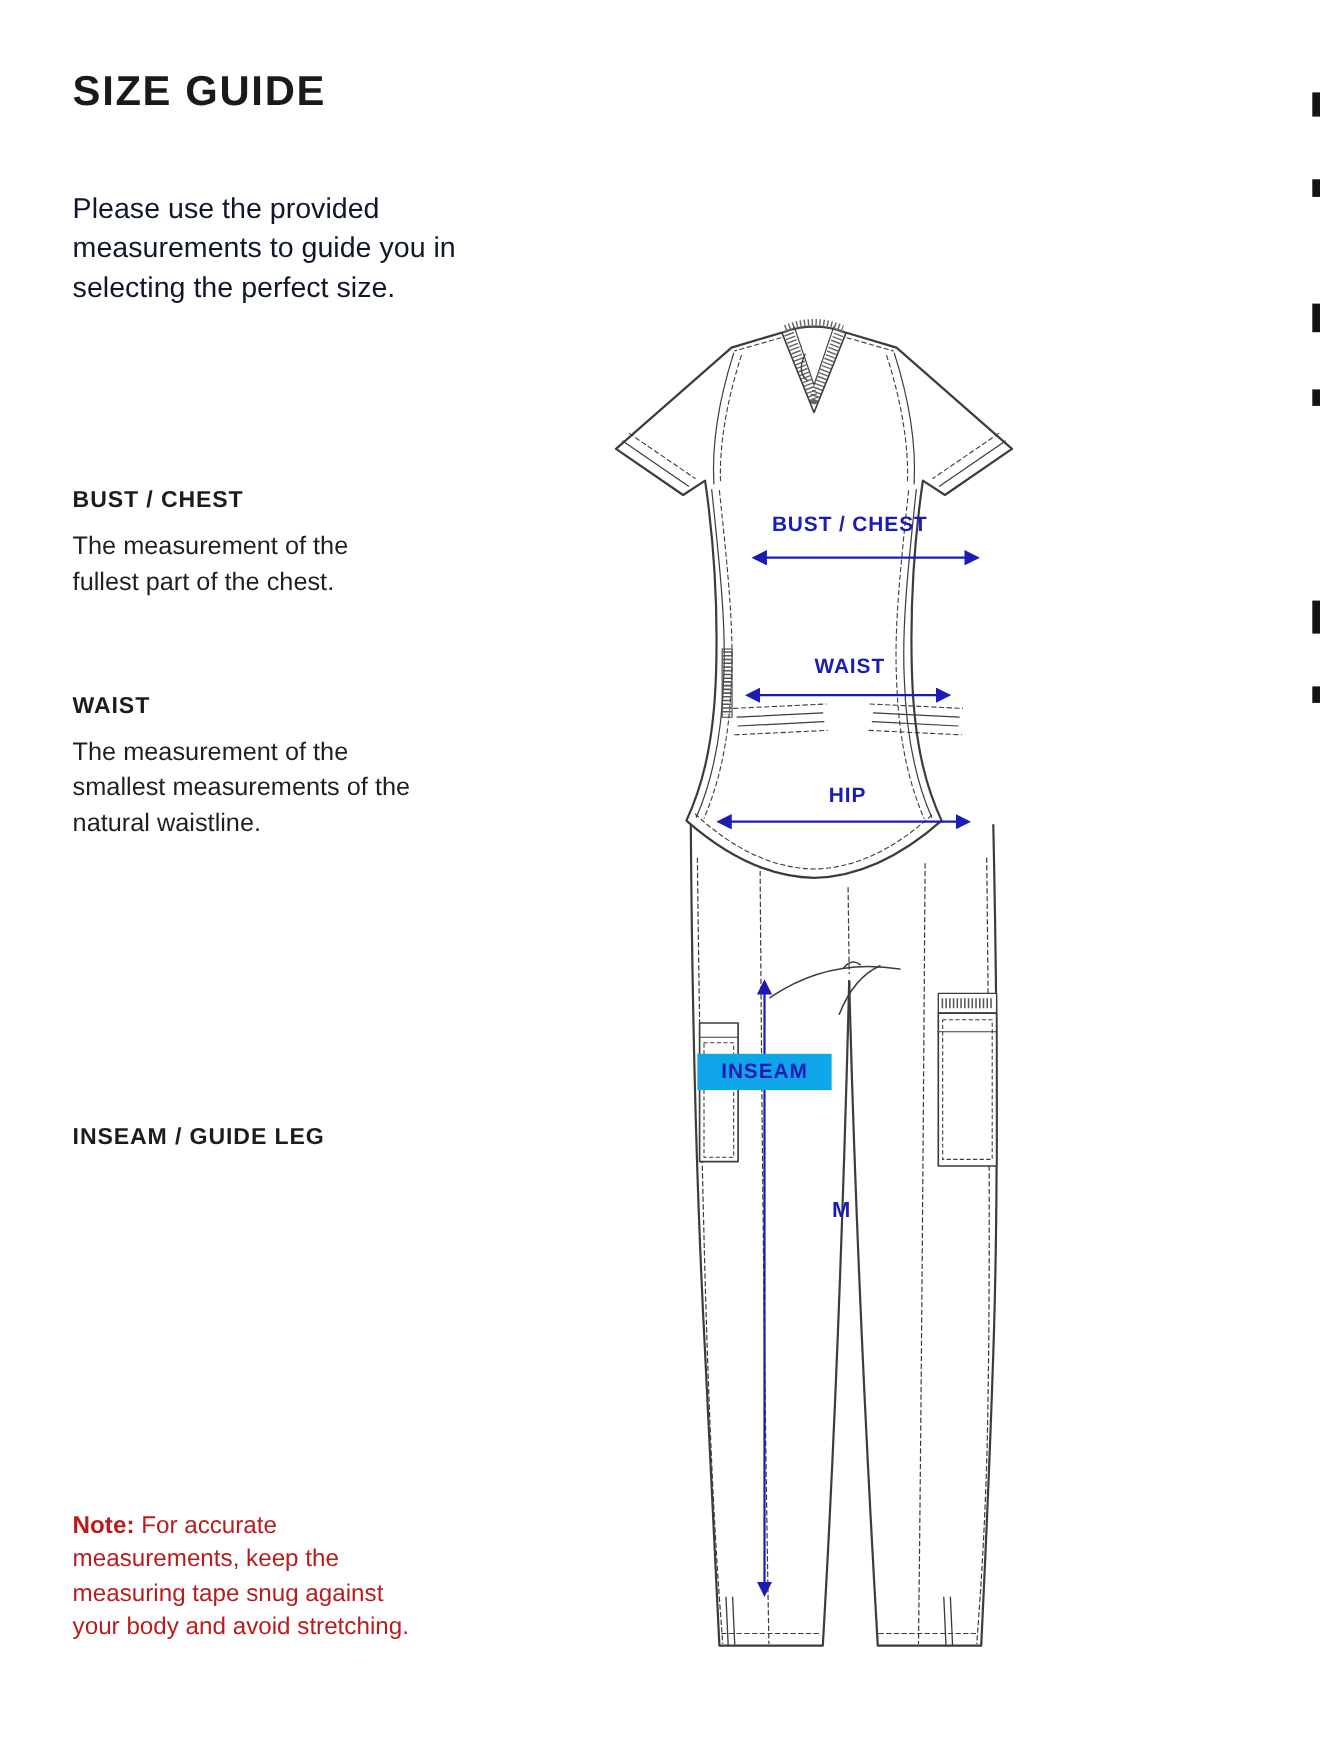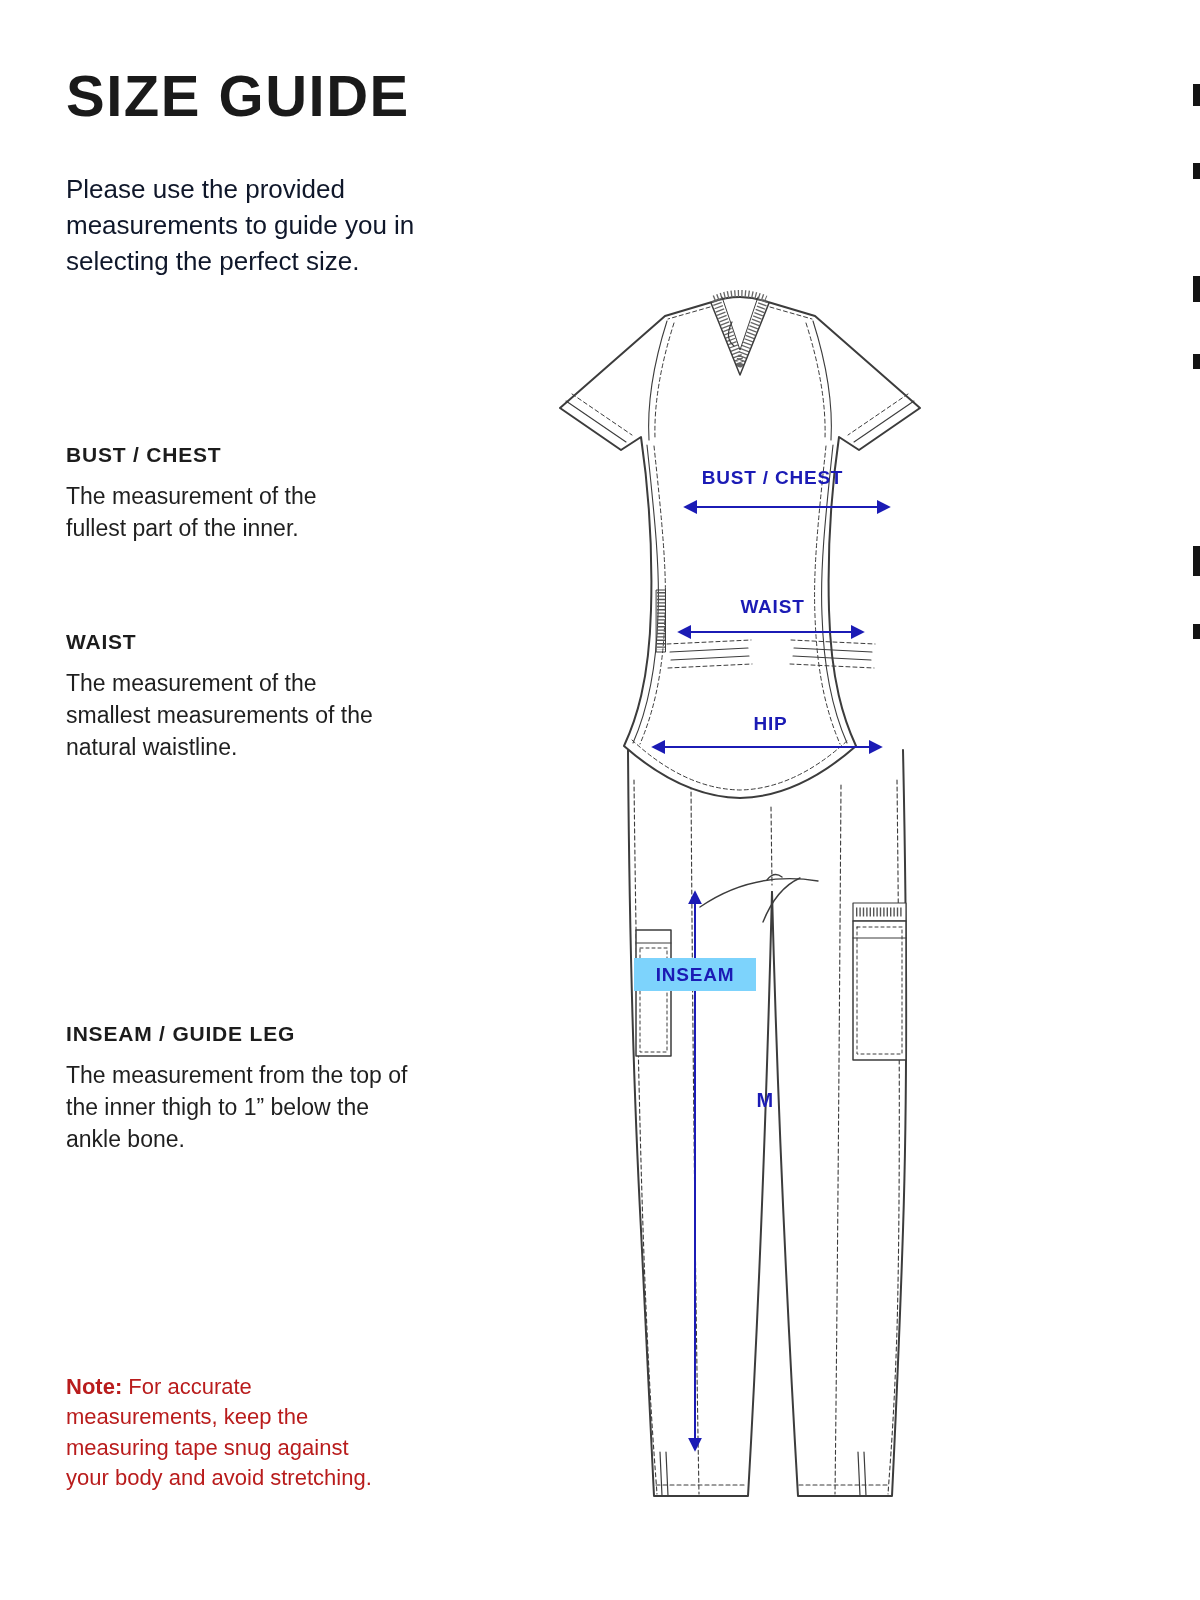--- a/index.html
+++ b/index.html
@@ -2,66 +2,65 @@
 <html><head>
 <meta charset="utf-8">
 <style>
   html,body { margin:0; padding:0; background:#ffffff; }
   .page {
     position:relative; width:1200px; height:1600px; background:#fff;
     font-family:"Liberation Sans", sans-serif; color:#1f1f1f; overflow:hidden;
   }
   .title {
     position:absolute; left:66px; top:62px; margin:0;
-    font-size:58px; font-weight:800; letter-spacing:1.5px; color:#1a1a1a;
+    font-size:38px; font-weight:800; letter-spacing:1.5px; color:#1a1a1a;
   }
   .intro {
     position:absolute; left:66px; top:172px; width:440px; margin:0;
     font-size:26px; line-height:1.38; color:#0f172a;
   }
   .sec { position:absolute; left:66px; }
   .sec h2 { margin:0 0 13px 0; font-size:21px; font-weight:700; letter-spacing:0.8px; color:#1c1c1c; }
   .sec p { margin:0; font-size:23px; line-height:1.4; color:#1f1f1f; }
   .note {
     position:absolute; left:66px; top:1372px; width:310px; margin:0;
     font-size:22px; line-height:1.38; color:#b91c1c;
   }
   .note strong { font-weight:700; }
   .diagram-svg { position:absolute; left:520px; top:280px; }
   .dim-label {
     position:absolute; color:#1b1bb5; font-weight:700; font-size:19px;
     letter-spacing:0.8px; text-align:center; line-height:1;
   }
-  .inseam-bg { background:#7dd3fc; padding:7px 0; }
+  .inseam-bg { background:#0ea5e9; padding:7px 0; }
   .size-label { font-size:20px; letter-spacing:0.5px; }
   .edge-mark { position:absolute; left:1193px; width:7px; background:#141414; }
 </style>
 </head>
 <body>
 
 <div class="page">
 
   <h1 class="title">SIZE GUIDE</h1>
 
   <p class="intro">Please use the provided measurements to guide you in selecting the perfect size.</p>
 
   <section class="sec" style="top:443px">
     <h2>BUST / CHEST</h2>
-    <p style="width:300px">The measurement of the fullest part of the inner.</p>
+    <p style="width:300px">The measurement of the fullest part of the chest.</p>
   </section>
 
   <section class="sec" style="top:630px">
     <h2>WAIST</h2>
     <p style="width:330px">The measurement of the smallest measurements of the natural waistline.</p>
   </section>
 
 
   <section class="sec" style="top:1022px">
     <h2>INSEAM / GUIDE LEG</h2>
-    <p style="width:345px">The measurement from the top of the inner thigh to 1” below the ankle bone.</p>
   </section>
 
   <p class="note"><strong>Note:</strong><span> For accurate measurements, keep the measuring tape snug against your body and avoid stretching.</span></p>
 
   <svg class="diagram-svg" width="470" height="1250" viewBox="0 0 470 1250">
     <defs>
       <marker id="arr" viewBox="0 0 10 10" refX="8" refY="5" markerWidth="7" markerHeight="7" orient="auto-start-reverse">
         <path d="M0,0 L10,5 L0,10 z" fill="#1b1bb5"></path>
       </marker>
     </defs>

